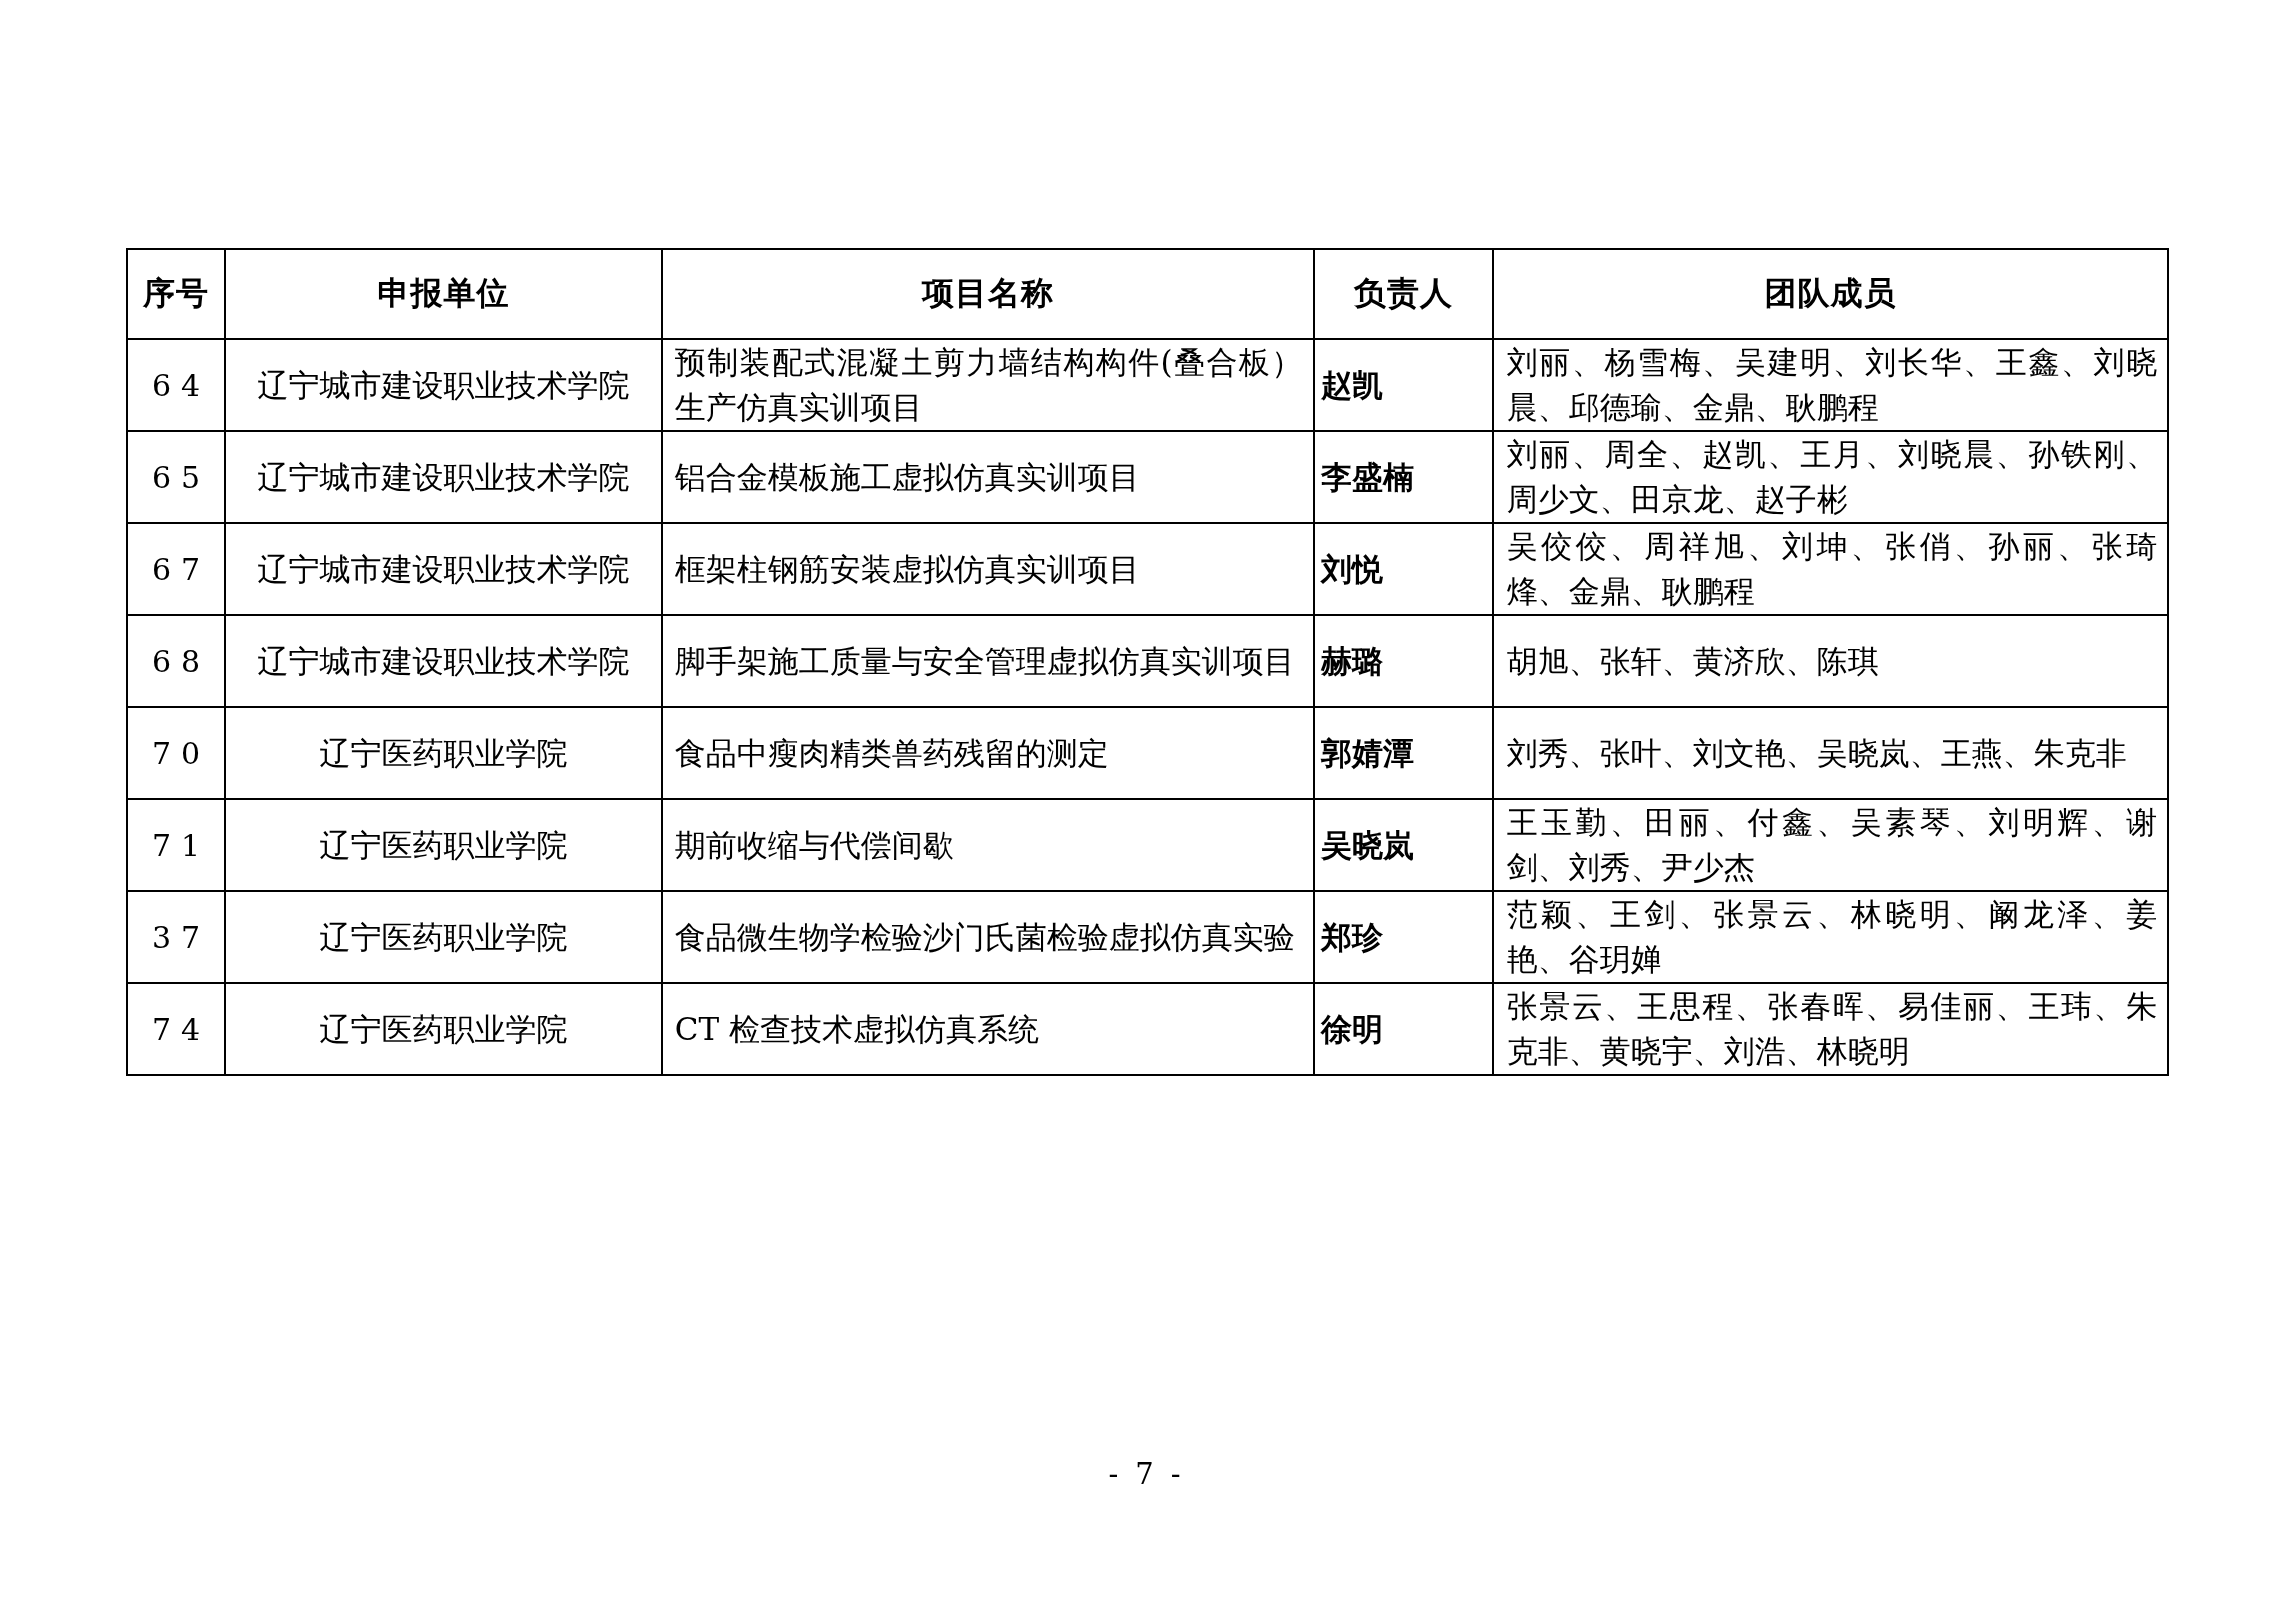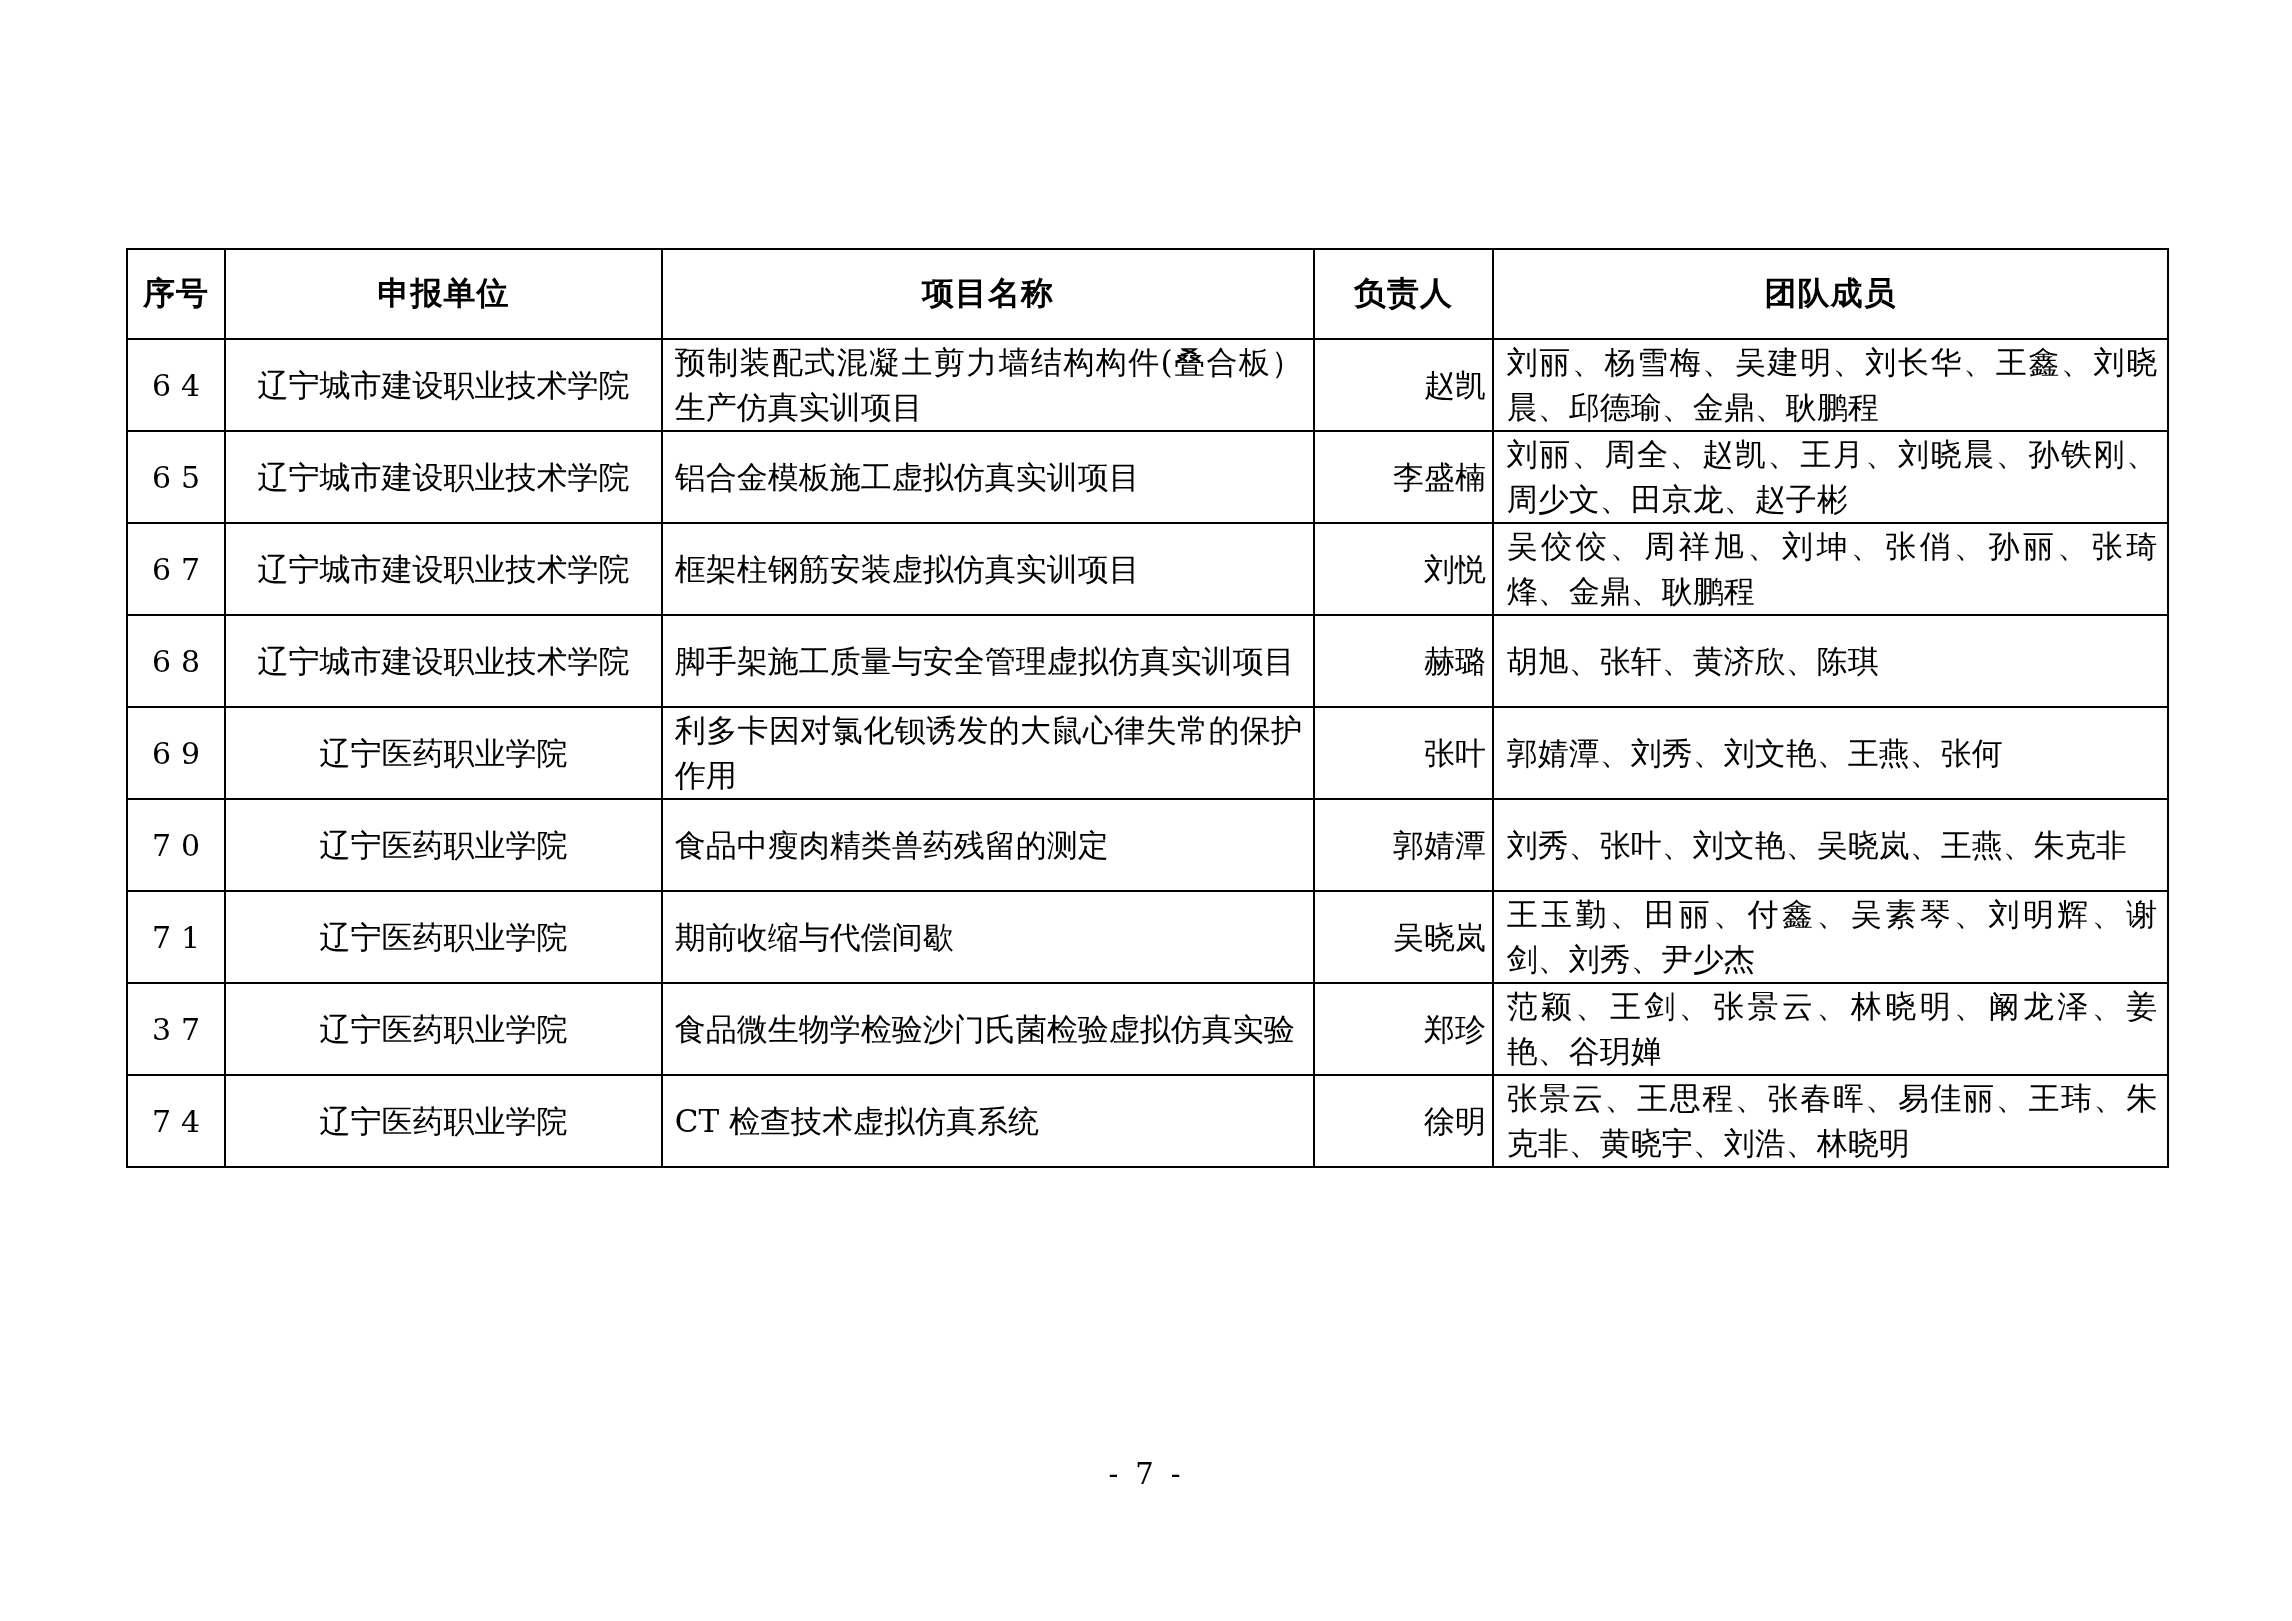--- a/index.html
+++ b/index.html
@@ -53,22 +53,23 @@
   td.c-unit {
     text-align: center;
     padding: 0 7.8px;
   }
   td.c-proj {
     text-align: justify;
     text-justify: inter-character;
     padding: 0 10.8px 0 11.8px;
   }
   td.c-leader {
-    text-align: right;
+    text-align: left;
     padding: 0 5.9px;
+    font-weight: bold;
   }
   td.c-members {
     text-align: justify;
     text-justify: inter-character;
     padding: 0 9.8px 0 12.7px;
   }
   .pagenum {
     position: absolute;
     top: 1457px;
     left: 0;
@@ -121,27 +122,20 @@
       <td class="c-members">吴佼佼、周祥旭、刘坤、张俏、孙丽、张琦烽、金鼎、耿鹏程</td>
     </tr>
     <tr>
       <td class="c-no">68</td>
       <td class="c-unit">辽宁城市建设职业技术学院</td>
       <td class="c-proj">脚手架施工质量与安全管理虚拟仿真实训项目</td>
       <td class="c-leader">赫璐</td>
       <td class="c-members">胡旭、张轩、黄济欣、陈琪</td>
     </tr>
     <tr>
-      <td class="c-no">69</td>
-      <td class="c-unit">辽宁医药职业学院</td>
-      <td class="c-proj">利多卡因对氯化钡诱发的大鼠心律失常的保护作用</td>
-      <td class="c-leader">张叶</td>
-      <td class="c-members">郭婧潭、刘秀、刘文艳、王燕、张何</td>
-    </tr>
-    <tr>
       <td class="c-no">70</td>
       <td class="c-unit">辽宁医药职业学院</td>
       <td class="c-proj">食品中瘦肉精类兽药残留的测定</td>
       <td class="c-leader">郭婧潭</td>
       <td class="c-members">刘秀、张叶、刘文艳、吴晓岚、王燕、朱克非</td>
     </tr>
     <tr>
       <td class="c-no">71</td>
       <td class="c-unit">辽宁医药职业学院</td>
       <td class="c-proj">期前收缩与代偿间歇</td>

